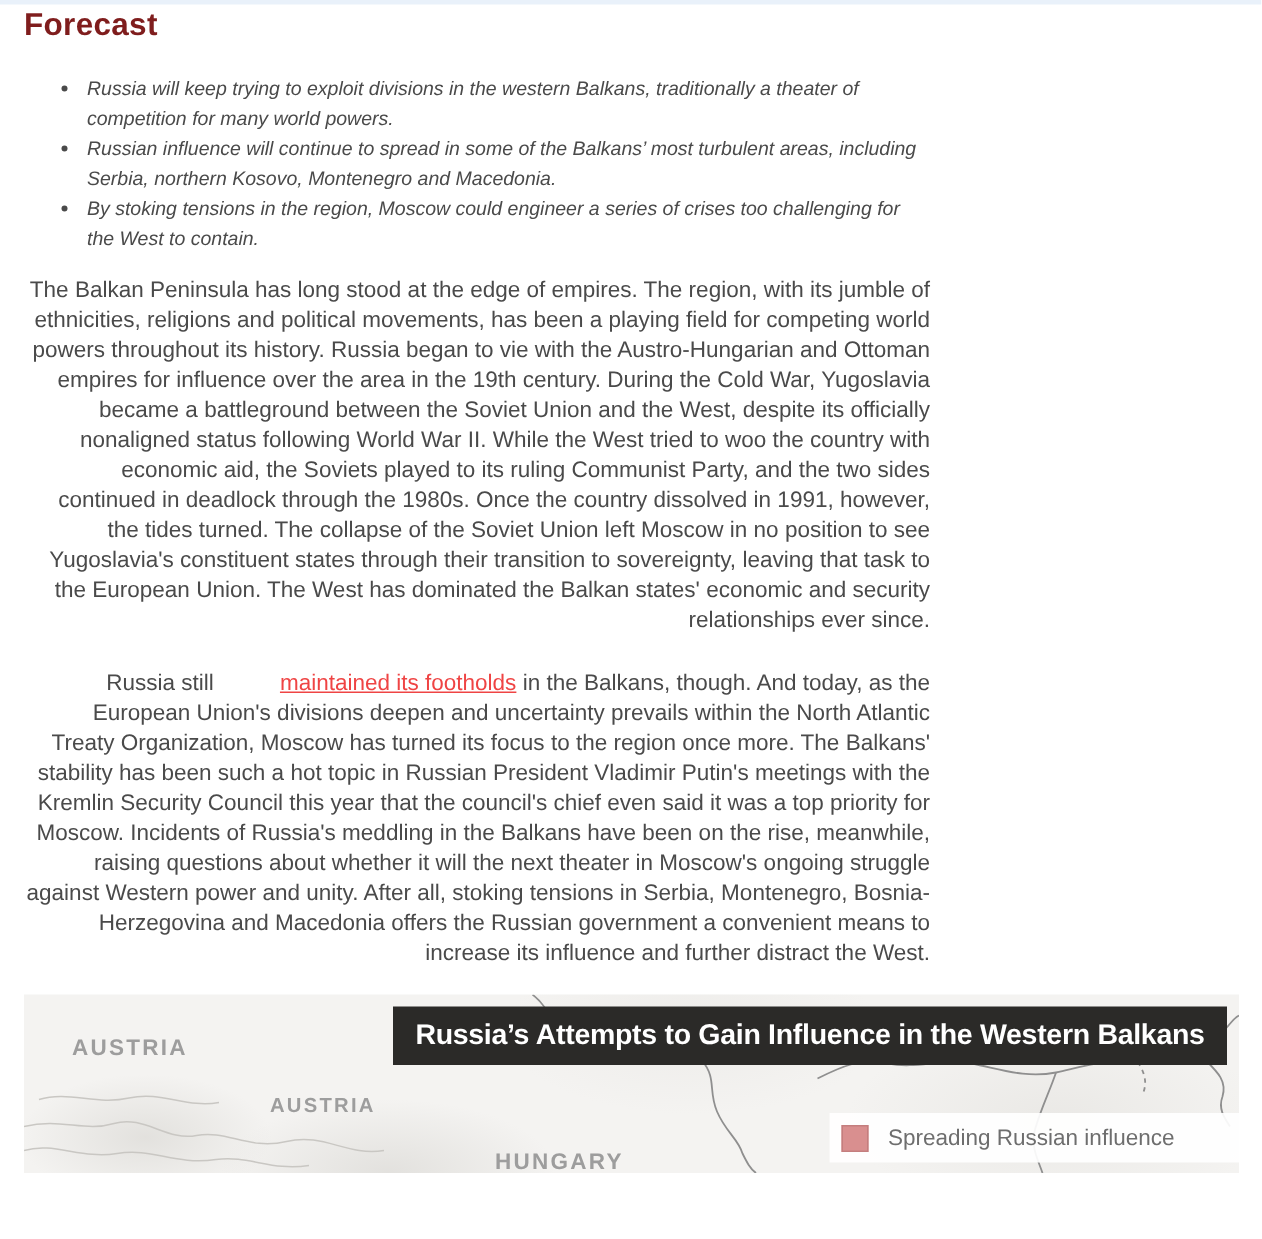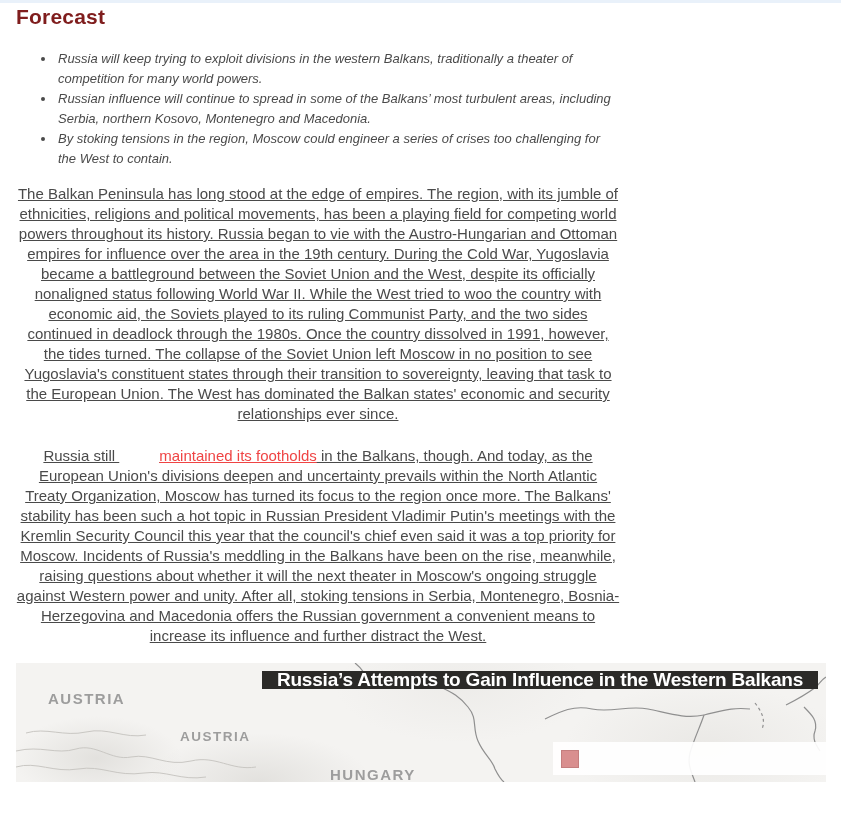--- a/index.html
+++ b/index.html
@@ -32,22 +32,21 @@
     line-height: 20px;
     color: #4a4a4a;
   }
   ul.forecast-list li { margin-bottom: 0px; padding-left: 2px; }
   .analysis-heading { margin-top: 24px; }
   p.body-para {
     margin-top: 15px;
     font-size: 15px;
     line-height: 20px;
     color: #4a4a4a;
-    text-align: center;
-    text-decoration: underline;
+    text-align: right;
   }
   p.body-para + p.body-para { margin-top: 22px; }
   a.inline-link {
     color: #ef4444;
     text-decoration: underline;
     cursor: pointer;
     margin-left: 40px;
   }
   
   .map-figure {
@@ -60,21 +59,21 @@
       radial-gradient(ellipse 120px 60px at 10% 80%, rgba(205,203,198,0.45), rgba(205,203,198,0) 70%),
       radial-gradient(ellipse 160px 70px at 30% 100%, rgba(200,198,193,0.4), rgba(200,198,193,0) 70%),
       radial-gradient(ellipse 200px 90px at 85% 70%, rgba(215,213,208,0.35), rgba(215,213,208,0) 70%),
       radial-gradient(ellipse 180px 80px at 55% 20%, rgba(222,220,216,0.3), rgba(222,220,216,0) 70%),
       #f4f3f1;
   }
   .map-borders { position: absolute; left: 0; top: 0; }
   .map-banner {
     position: absolute;
     left: 246px; top: 8px;
-    width: 556px; height: 18px;
+    width: 556px; height: 39px;
     background: #2b2a28;
     color: #ffffff;
     font-size: 19px;
     font-weight: bold;
     letter-spacing: -0.2px;
     display: flex;
     align-items: center;
     justify-content: center;
     white-space: nowrap;
   }
@@ -157,15 +156,16 @@
   <div class="map-banner">Russia’s Attempts to Gain Influence in the Western Balkans</div>
 
   <div class="map-label label-germany">AUSTRIA</div>
 
   <div class="map-label label-austria">AUSTRIA</div>
 
   <div class="map-label label-hungary">HUNGARY</div>
 
   <div class="map-legend">
     <span class="legend-swatch"></span>
+    <span class="legend-label">Spreading Russian influence</span>
   </div>
 
 </figure>
 
 </body></html>

